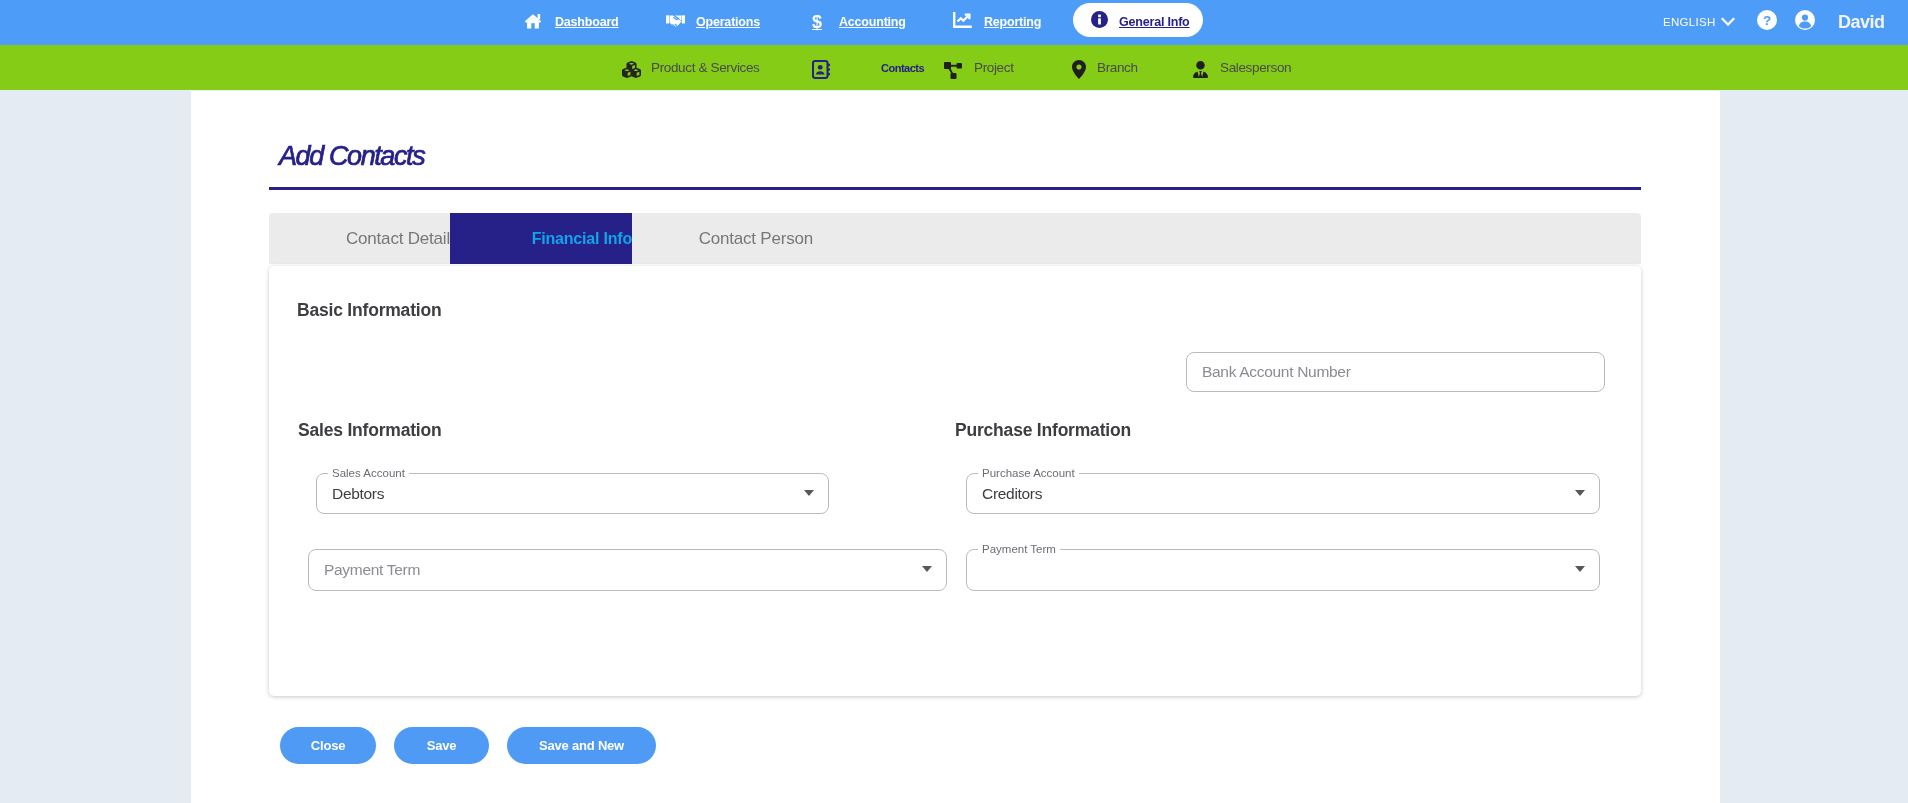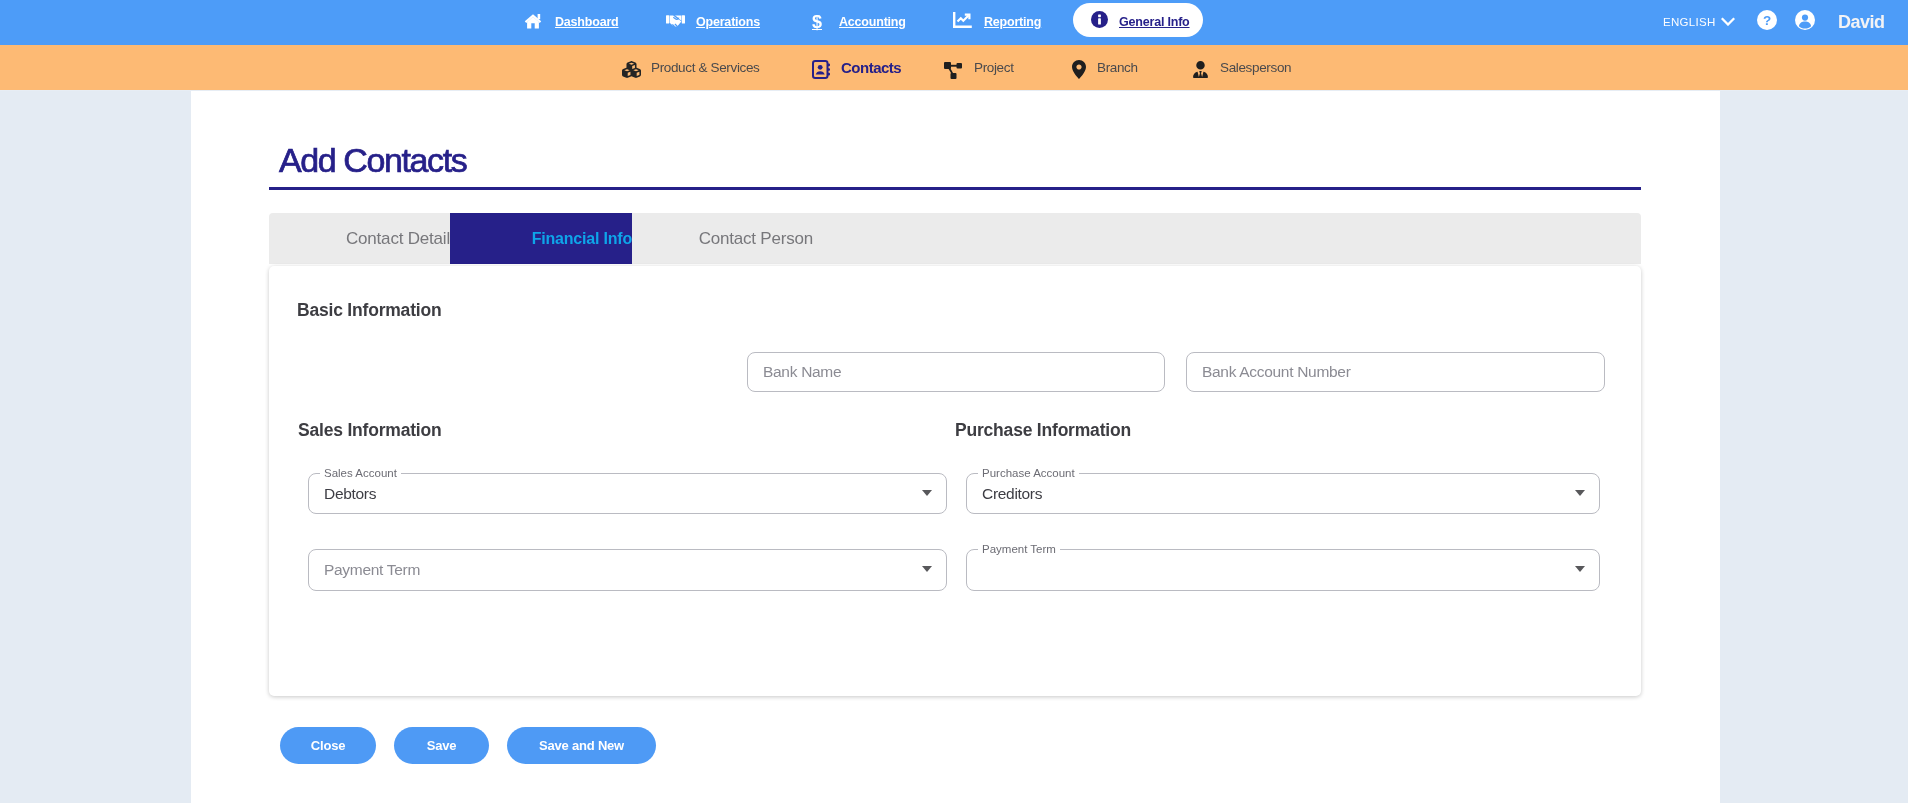--- a/index.html
+++ b/index.html
@@ -10,27 +10,27 @@
 
 
 #topnav { position:absolute; left:0; top:0; width:1908px; height:45px; background:#4d9cf8; }
 .tn-txt { position:absolute; top:0; height:45px; line-height:45px; color:#fff; font-weight:bold; font-size:12.5px; letter-spacing:-0.2px;text-decoration:underline; }
 .tn-navy { color:#262089; }
 #gi-pill { position:absolute; left:1073px; top:3px; width:130px; height:34px; background:#fff; border-radius:17px; }
 #english { position:absolute; left:1663px; top:0; height:45px; line-height:45px; color:#fdfdfe; font-size:11.5px; letter-spacing:0.3px; font-weight:normal; }
 #david { position:absolute; left:1838px; top:0; height:45px; line-height:45px; color:#f3f3f5; font-size:18px; font-weight:bold; letter-spacing:-0.5px; }
 
 
-#subnav { position:absolute; left:0; top:45px; width:1908px; height:46px; background:#fdba74; border-bottom:1px solid #e7edf4; }
+#subnav { position:absolute; left:0; top:45px; width:1908px; height:46px; background:#84cc16; border-bottom:1px solid #e7edf4; }
 .sn-txt { position:absolute; top:0; height:46px; line-height:46px; color:#4a4a4d; font-size:13.5px; letter-spacing:-0.35px; }
-.sn-active { color:#262089; font-weight:bold; font-size:15px; letter-spacing:-0.5px; }
+.sn-active { color:#262089; font-weight:bold; font-size:11px; letter-spacing:-0.5px;margin-left:40px; }
 
 
 #contentcol { position:absolute; left:191px; top:91px; width:1529px; height:712px; background:#fff; }
-#h1 { position:absolute; left:279px; top:141px; font-size:34px; font-weight:normal; color:#262089; letter-spacing:-1.4px; -webkit-text-stroke:0.7px #262089; }
+#h1 { position:absolute; left:279px; top:141px; font-size:27px; font-weight:normal; color:#262089; letter-spacing:-1.4px;font-style:italic; -webkit-text-stroke:0.7px #262089; }
 #h1line { position:absolute; left:269px; top:187px; width:1372px; height:2.5px; background:#262089; }
 
 #tabbar { position:absolute; left:269px; top:213px; width:1372px; height:51px; background:#ebebeb; border-radius:4px 4px 0 0; }
 .tab { position:absolute; top:0; height:51px; line-height:51px; width:181px; text-align:right; font-size:17px; color:#77777b; letter-spacing:-0.2px; }
 .tab-active { background:#262089; color:#0ea5e9; font-weight:bold; font-size:16px; letter-spacing:-0.2px; line-height:51px; }
 
 #card { position:absolute; left:269px; top:266px; width:1372px; height:430px; background:#fff; border-radius:5px; box-shadow:0 1px 4px rgba(0,0,0,0.22); }
 
 .sect { position:absolute; font-size:17.5px; font-weight:bold; color:#3d3d42; letter-spacing:-0.2px; }
 
@@ -132,31 +132,28 @@
   <div id="tabbar">
     <div class="tab" style="left:0">Contact Detail</div>
     <div class="tab tab-active" style="left:181px;width:182px">Financial Info</div>
     <div class="tab" style="left:363px">Contact Person</div>
   </div>
 
   <div id="card"></div>
 
   <div class="sect" style="left:297px;top:300px">Basic Information</div>
 
-  <div class="field" style="left:747px;top:352px;width:418px;height:40px">
-    <span class="fval fph">Bank Name</span>
-  </div>
   <div class="field" style="left:1186px;top:352px;width:419px;height:40px">
     <span class="fval fph">Bank Account Number</span>
   </div>
 
   <div class="sect" style="left:298px;top:420px">Sales Information</div>
   <div class="sect" style="left:955px;top:420px">Purchase Information</div>
 
-  <div class="field" style="left:308px;top:473px;width:639px;height:41px">
+  <div class="field" style="left:316px;top:473px;width:513px;height:41px">
     <span class="flabel">Sales Account</span>
     <span class="fval">Debtors</span>
     <span class="caret"></span>
   </div>
   <div class="field" style="left:966px;top:473px;width:634px;height:41px">
     <span class="flabel">Purchase Account</span>
     <span class="fval">Creditors</span>
     <span class="caret"></span>
   </div>
 

